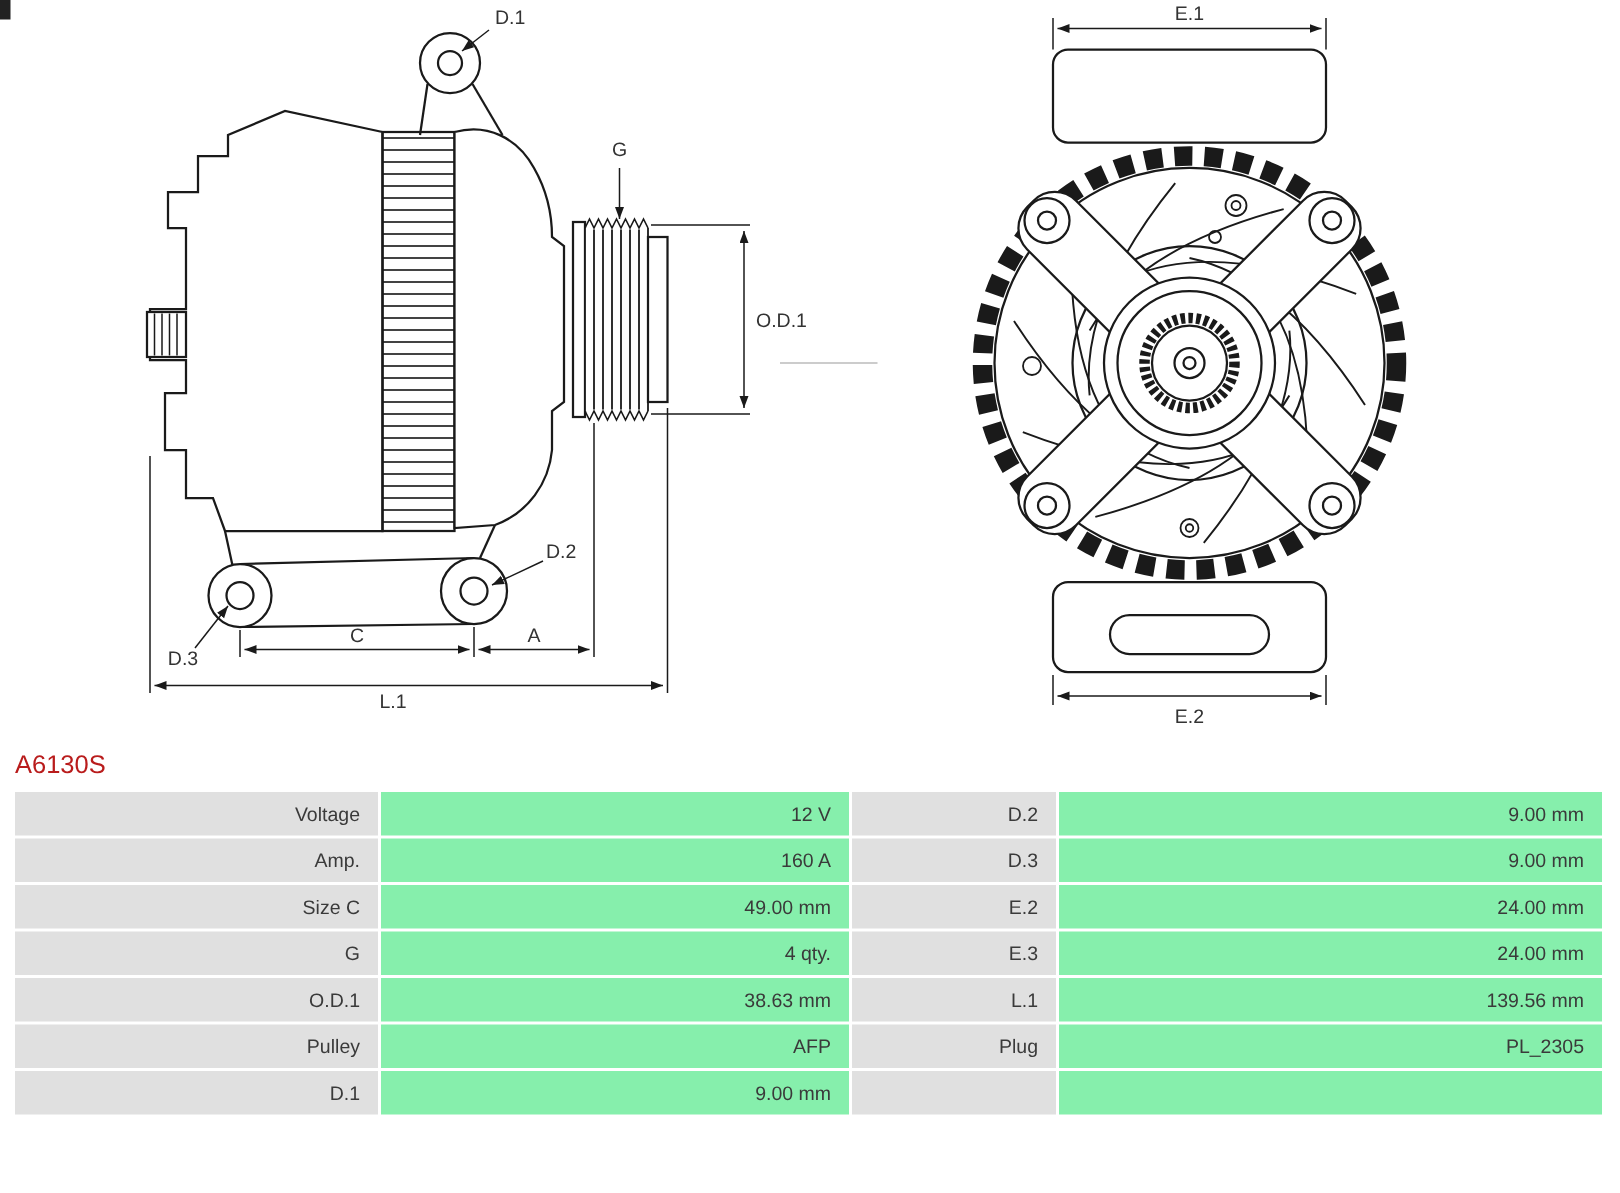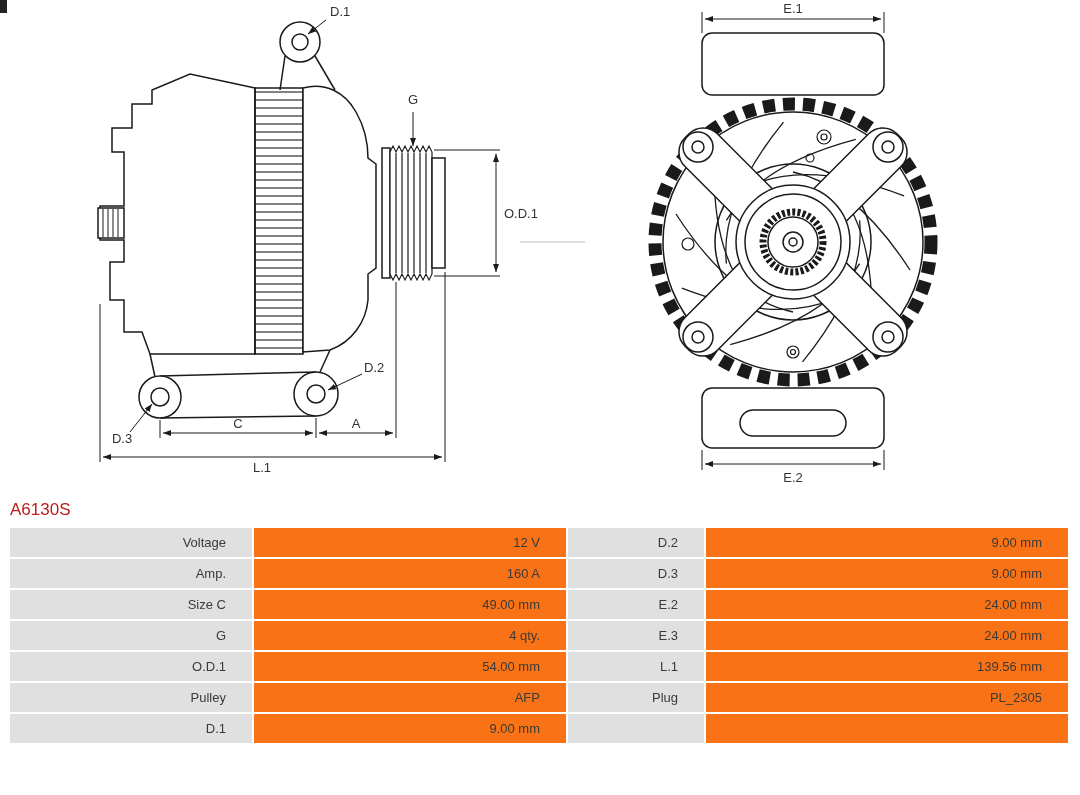--- a/index.html
+++ b/index.html
@@ -2,23 +2,23 @@
 <html><head>
 <meta charset="utf-8">
 <style>
   html,body{margin:0;padding:0;background:#fff;}
   body{width:1080px;height:795px;font-family:"Liberation Sans",sans-serif;position:relative;overflow:hidden;}
   .corner-artifact{position:absolute;left:0;top:0;width:7px;height:13px;background:#222;}
   svg.drawing{display:block;}
   svg text{font-family:"Liberation Sans",sans-serif;font-size:13px;fill:#333;}
   .part-number{font-size:17px;margin:2px 0 6px 10px;font-weight:400;}
   table.specs{border-collapse:separate;border-spacing:2px;margin:0 0 0 8px;width:1062px;table-layout:fixed;font-size:13px;color:#3a3a3a;}
-  table.specs td{height:29px;padding:0 26px 0 4px;text-align:right;overflow:hidden;white-space:nowrap;}
+  table.specs td{height:29px;padding:0 12px 0 4px;text-align:right;overflow:hidden;white-space:nowrap;}
   td.lbl{background:#e0e0e0;}
-  td.val{background:#f97316;}
+  td.val{background:#86efac;}
 </style>
 </head>
 <body>
 
 <div class="corner-artifact"></div>
 
 <svg class="drawing" width="1080" height="498" viewBox="0 0 1080 498">
   <defs>
     <marker id="arw" markerWidth="10" markerHeight="8" refX="8" refY="3" orient="auto-start-reverse" markerUnits="strokeWidth">
       <path d="M0,0 L8,3 L0,6 Z" fill="#1a1a1a"></path>
@@ -201,21 +201,21 @@
       <td class="val">24.00 mm</td>
     </tr>
     <tr>
       <td class="lbl">G</td>
       <td class="val">4 qty.</td>
       <td class="lbl">E.3</td>
       <td class="val">24.00 mm</td>
     </tr>
     <tr>
       <td class="lbl">O.D.1</td>
-      <td class="val">54.00 mm</td>
+      <td class="val">38.63 mm</td>
       <td class="lbl">L.1</td>
       <td class="val">139.56 mm</td>
     </tr>
     <tr>
       <td class="lbl">Pulley</td>
       <td class="val">AFP</td>
       <td class="lbl">Plug</td>
       <td class="val">PL_2305</td>
     </tr>
     <tr>

